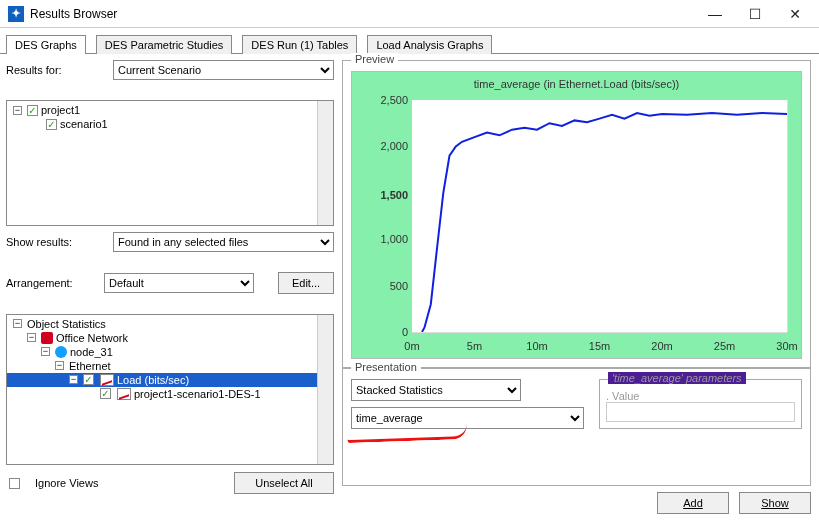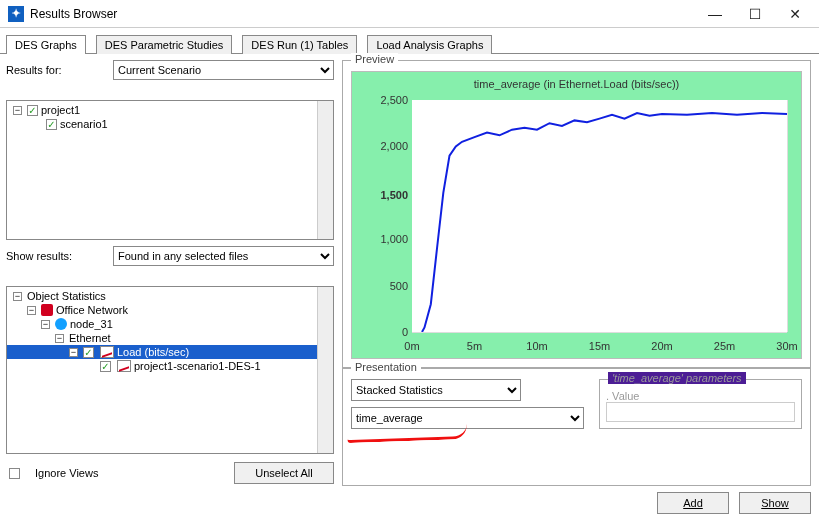--- a/index.html
+++ b/index.html
@@ -231,20 +231,28 @@
 
     <div style="height:6px"></div>
 
     <div class="row">
       <label class="field">Show results:</label>
       <select class="combo">
         <option>Found in any selected files</option>
       </select>
     </div>
 
+    <div class="row">
+      <label class="field">Arrangement:</label>
+      <select class="combo" style="flex:0 0 150px">
+        <option>Default</option>
+      </select>
+      <span style="flex:1"></span>
+      <button class="btn" style="min-width:56px">Edit...</button>
+    </div>
 
     <div class="treebox tree2">
       <div class="tree-line">
         <span class="indent" style="width:4px"></span>
         <span class="expando">−</span>
         <span style="margin-left:3px">Object Statistics</span>
       </div>
       <div class="tree-line">
         <span class="indent" style="width:18px"></span>
         <span class="expando">−</span>

